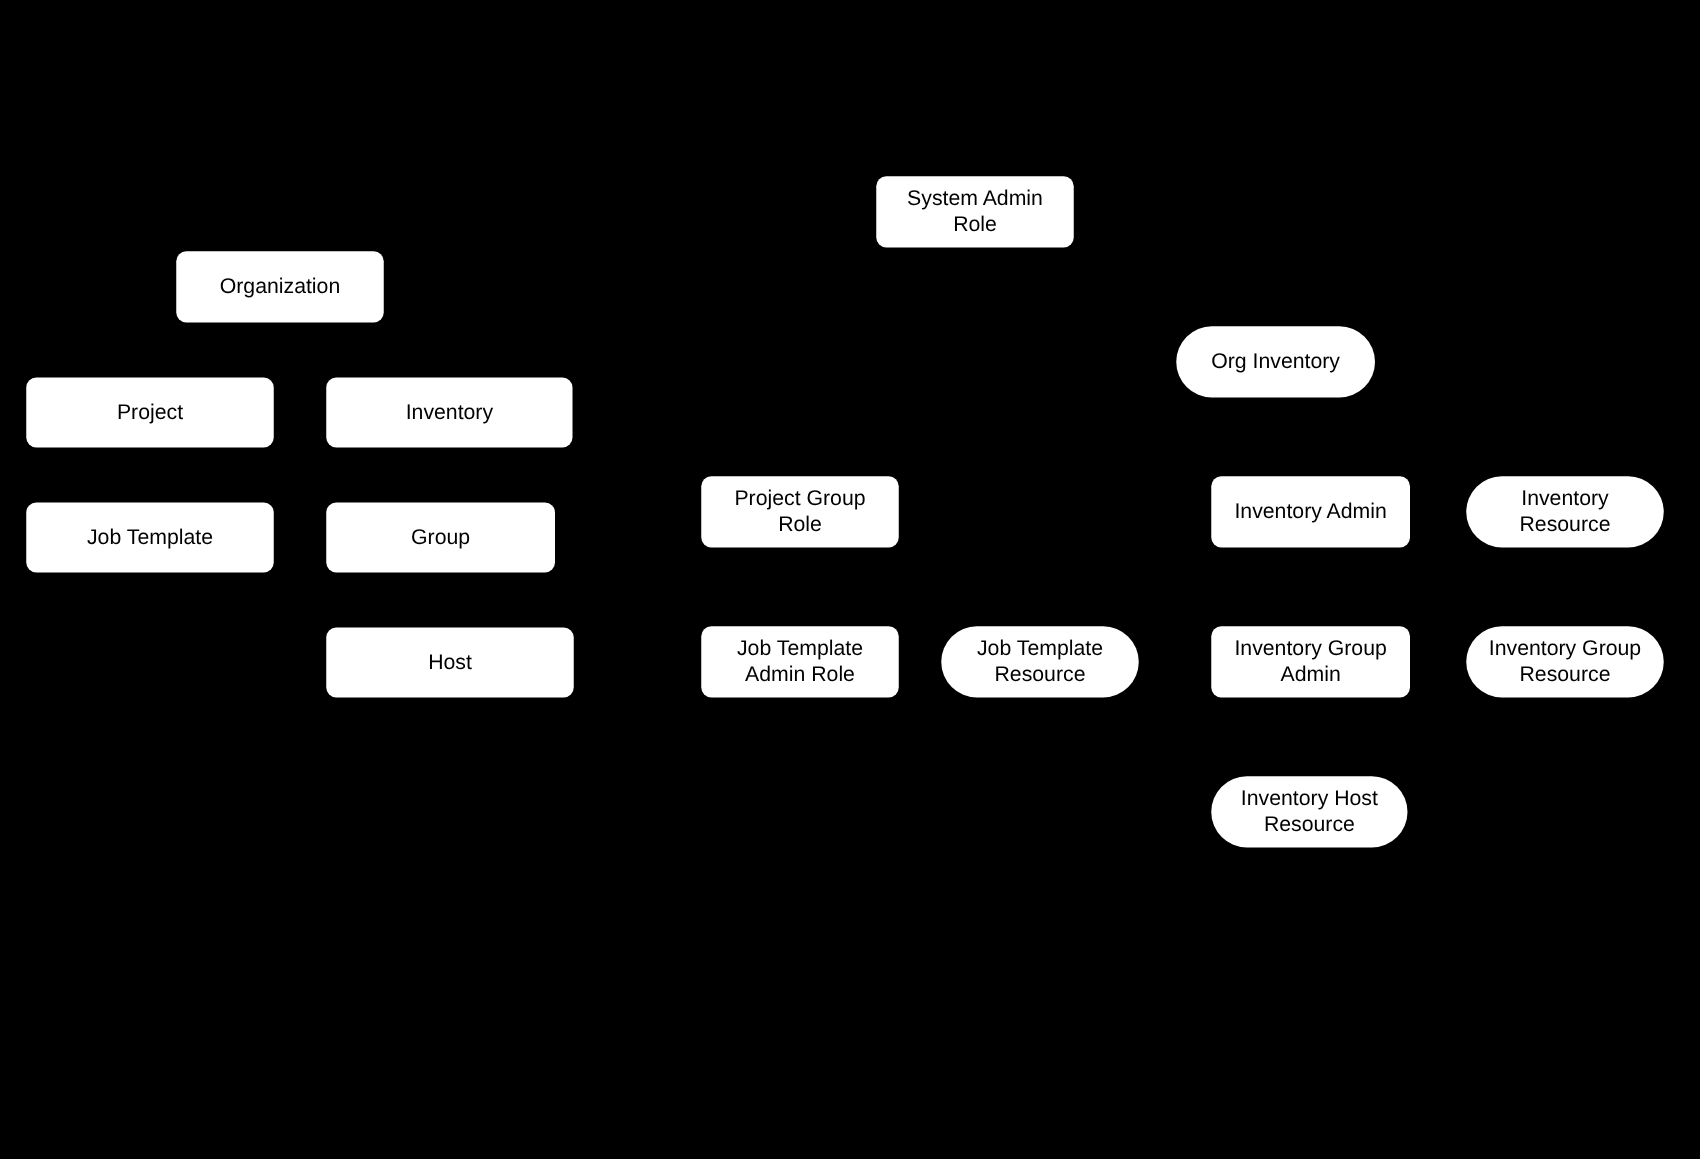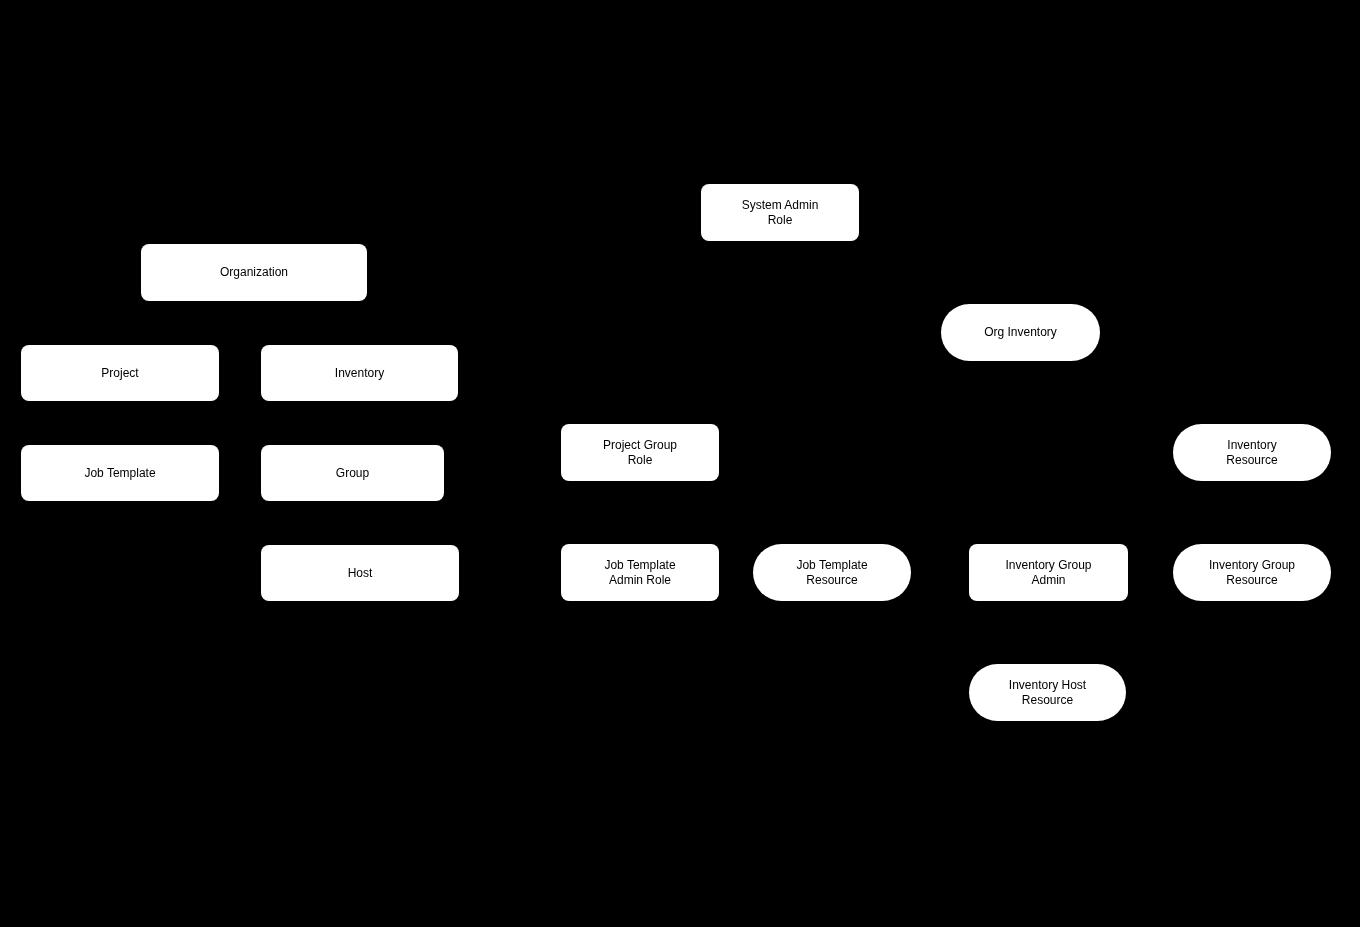--- a/index.html
+++ b/index.html
@@ -16,31 +16,30 @@
     font-family: "Liberation Sans", sans-serif;
   }
   .node {
     position: absolute;
     background: #ffffff;
     color: #000000;
     display: flex;
     align-items: center;
     justify-content: center;
     text-align: center;
-    font-size: 12px;
+    font-size: 17px;
     line-height: 1.22;
     white-space: pre-line;
     box-sizing: border-box;
-    margin-top: 43px;
   }
   .rect    { border-radius: 8px; }
   .stadium { border-radius: 28.5px; }
 
   
-  .n-org         { left: 141px; top: 201px; width: 226px; height: 57px; }
+  .n-org         { left: 141px; top: 201px; width: 166px; height: 57px; }
   .n-project     { left: 21px;  top: 302px; width: 198px; height: 56px; }
   .n-inventory   { left: 261px; top: 302px; width: 197px; height: 56px; }
   .n-jobtemplate { left: 21px;  top: 402px; width: 198px; height: 56px; }
   .n-group       { left: 261px; top: 402px; width: 183px; height: 56px; }
   .n-host        { left: 261px; top: 502px; width: 198px; height: 56px; }
 
   
   .n-sysadmin    { left: 701px;  top: 141px; width: 158px; height: 57px; }
   .n-orgadmin    { left: 701px;  top: 261px; width: 158px; height: 57px; }
   .n-orgres      { left: 941px;  top: 261px; width: 159px; height: 57px; }
@@ -64,20 +63,21 @@
   <div class="node rect n-inventory">Inventory</div>
   <div class="node rect n-jobtemplate">Job Template</div>
   <div class="node rect n-group">Group</div>
   <div class="node rect n-host">Host</div>
 
   <div class="node rect n-sysadmin">System Admin
 Role</div>
   <div class="node stadium n-orgres">Org Inventory</div>
   <div class="node rect n-projadmin">Project Group
 Role</div>
+  <div class="node rect n-invadmin">Inventory Admin</div>
   <div class="node stadium n-invres">Inventory
 Resource</div>
   <div class="node rect n-jtadmin">Job Template
 Admin Role</div>
   <div class="node stadium n-jtres">Job Template
 Resource</div>
   <div class="node rect n-invgrpadmin">Inventory Group
 Admin</div>
   <div class="node stadium n-invgrpres">Inventory Group
 Resource</div>

